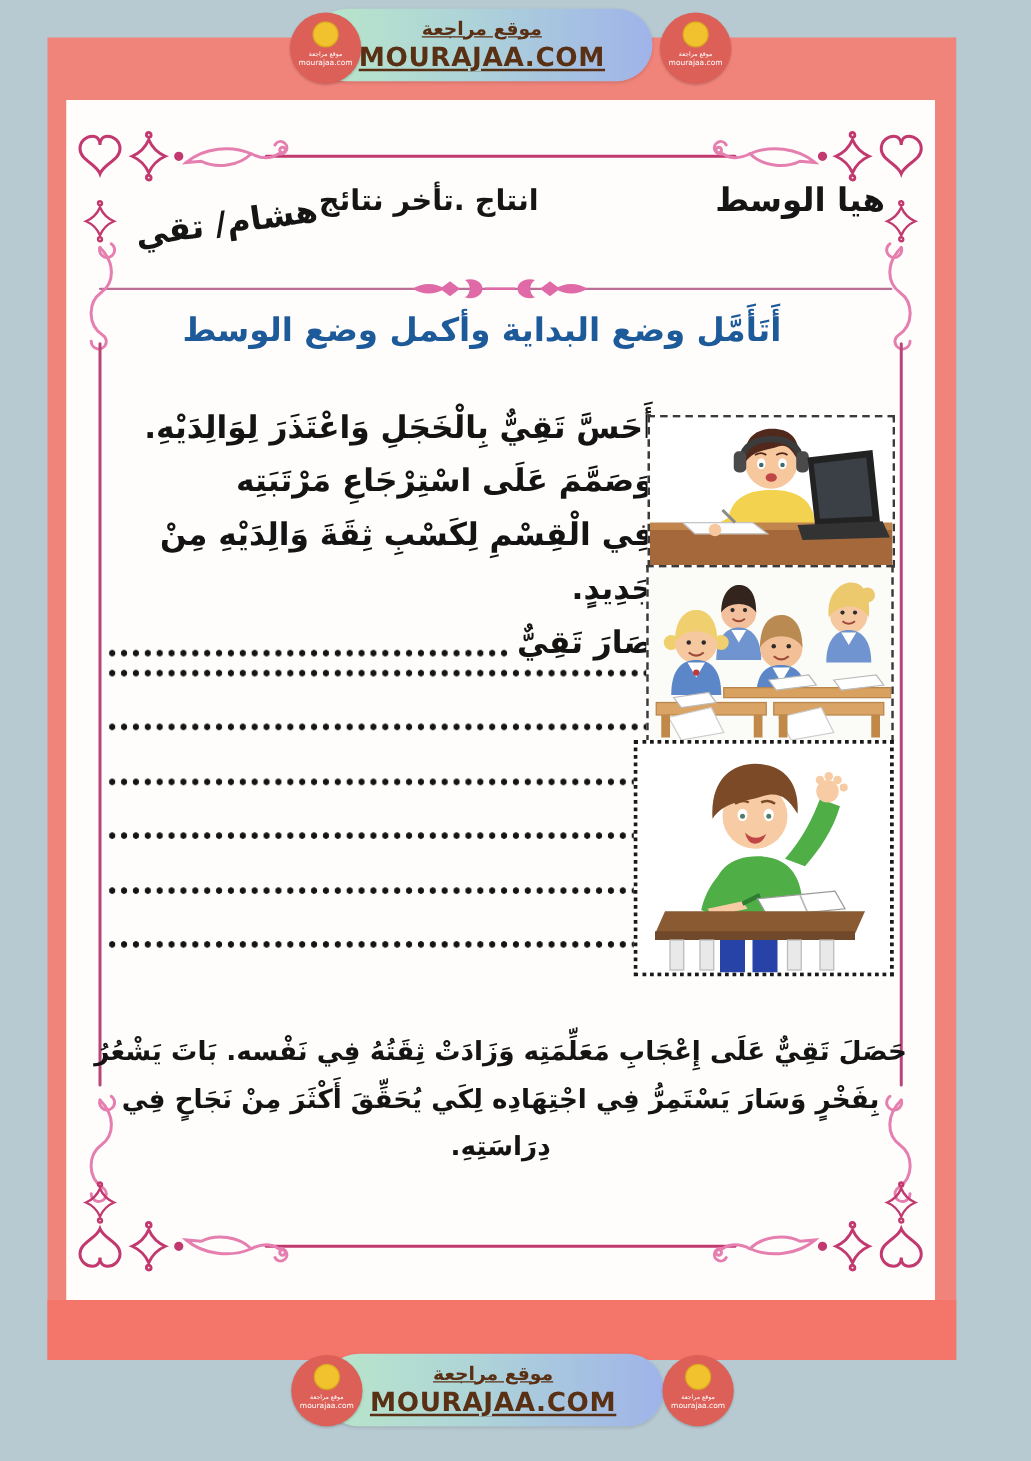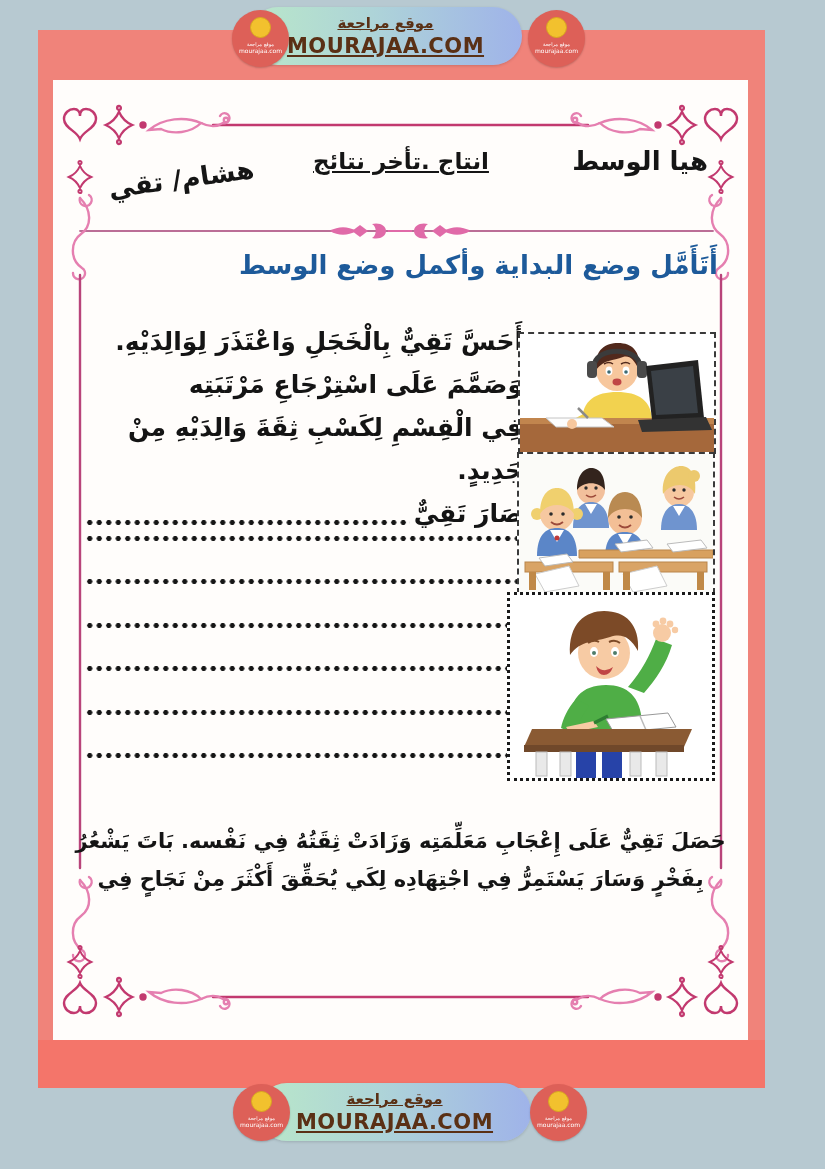--- a/index.html
+++ b/index.html
@@ -33,26 +33,26 @@
   .logo .l-ar{font-size:5px;color:#fff;margin-top:3px;line-height:6px;}
   .logo .l-en{font-size:6px;color:#fff;line-height:7px;}
   .logo.tl{left:232px;top:10px;}
   .logo.tr{left:528px;top:10px;}
   .logo.bl{left:233px;top:1084px;}
   .logo.br{left:530px;top:1084px;}
 
   
   .hdr{position:absolute;color:#151515;font-weight:bold;direction:rtl;}
   .hdr-grade{right:40px;top:58px;text-align:right;font-size:26px;line-height:46px;}
-  .hdr-topic{left:228px;top:62px;width:240px;text-align:center;font-size:23px;line-height:39px;text-decoration:underline;}
+  .hdr-topic{left:202px;top:62px;width:240px;text-align:left;font-size:23px;line-height:39px;}
   .hdr-name{left:55px;top:84px;font-size:26px;transform:rotate(-8deg);}
 
   
   .title{
-    position:absolute;left:0;right:30px;top:170px;text-align:right;
+    position:absolute;left:0;right:30px;top:170px;text-align:center;
     font-size:26px;font-weight:bold;color:#1d5a9a;direction:rtl;
   }
 
   
   .story-begin{
     position:absolute;left:32px;top:240px;width:438px;direction:rtl;text-align:right;
     font-size:25px;font-weight:bold;color:#141414;line-height:43px;
   }
   .prompt-line{display:flex;direction:rtl;align-items:flex-end;}
   .prompt-text{white-space:nowrap;text-align:right;}
@@ -194,20 +194,21 @@
       <div class="dotted-line"></div>
       <div class="dotted-line"></div>
       <div class="dotted-line"></div>
       <div class="dotted-line"></div>
       <div class="dotted-line"></div>
     </div>
 
   <div class="story-end">
     <div>حَصَلَ تَقِيٌّ عَلَى إِعْجَابِ مَعَلِّمَتِه وَزَادَتْ ثِقَتُهُ فِي نَفْسه. بَاتَ يَشْعُرُ</div>
     <div>بِفَخْرٍ وَسَارَ يَسْتَمِرُّ فِي اجْتِهَادِه لِكَي يُحَقِّقَ أَكْثَرَ مِنْ نَجَاحٍ فِي</div>
+    <div>دِرَاسَتِهِ.</div>
   </div>
 
   <div class="pic pic1">
     <svg viewBox="0 0 194 118">
       <rect width="194" height="118" fill="#ffffff"></rect>
       <path d="M62 88 C62 66 76 58 97 58 C118 58 132 66 132 88 Z" fill="#f2d24f"></path>
       <path d="M70 76 C60 82 52 86 45 89 L51 96 C61 92 72 86 79 82 Z" fill="#f2d24f"></path>
       <circle cx="97" cy="36" r="21" fill="#f7c79d"></circle>
       <path d="M76 36 C74 15 86 9 98 9 C112 9 121 17 119 36 C114 25 109 21 103 23 C93 27 84 25 76 36 Z" fill="#51291c"></path>
       <path d="M74 33 C74 12 120 12 120 33" stroke="#3b3b3b" stroke-width="5" fill="none"></path>

